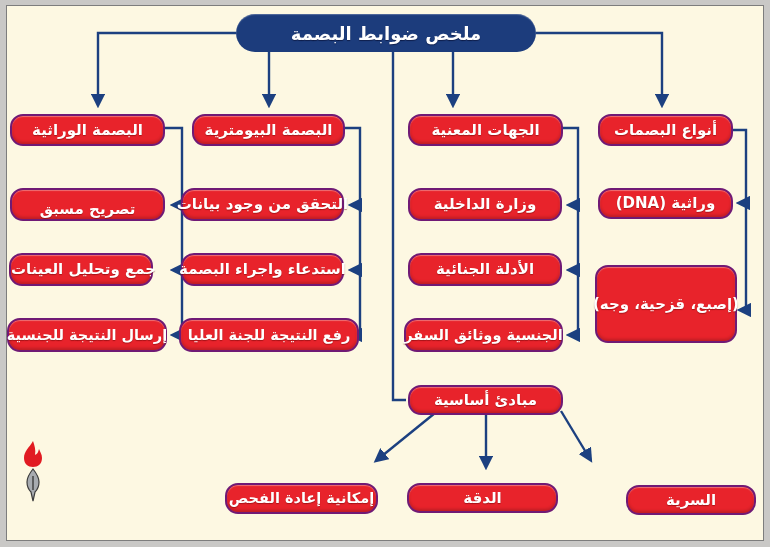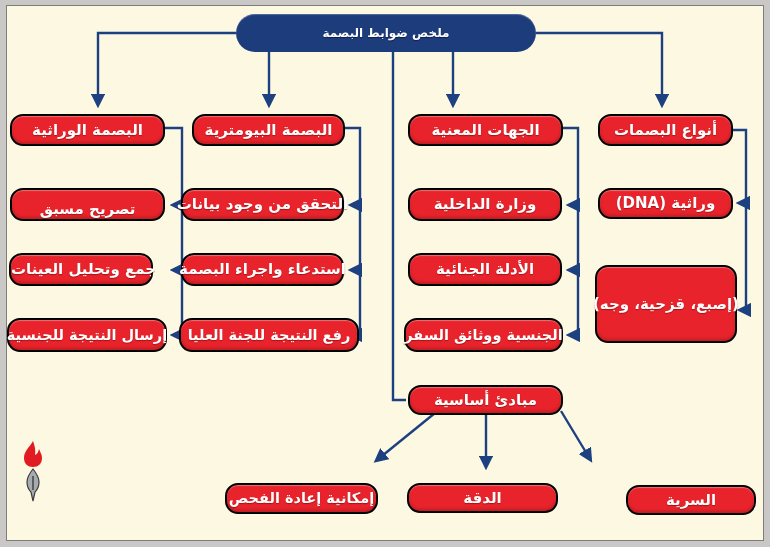--- a/index.html
+++ b/index.html
@@ -9,36 +9,36 @@
     font-family:"DejaVu Sans", sans-serif;
     direction:rtl;
   }
   .canvas{
     position:absolute;left:6px;top:5px;width:756px;height:534px;
     background:#fdf8e2;border:1px solid #7d7d7d;
   }
   .layer{position:absolute;left:0;top:0;width:770px;height:547px;pointer-events:none;}
   .node{
     position:absolute;display:flex;align-items:center;justify-content:center;
-    background:#e8232b;border:2px solid #000000;border-radius:13px;
+    background:#e8232b;border:2px solid #701a75;border-radius:13px;
     box-shadow:inset 0 1px 1px rgba(255,255,255,.35), inset 0 -2px 3px rgba(0,0,0,.18);
     color:#fff;font-weight:bold;text-align:center;box-sizing:border-box;
   }
   .node span{
     font-size:15px;line-height:1.25;white-space:nowrap;
     text-shadow:0 1px 1px rgba(90,0,0,.45);
   }
   .node .two-line{white-space:normal;}
   .node .two-line div{white-space:nowrap;}
   .title-node{
     position:absolute;display:flex;align-items:center;justify-content:center;
     background:#1c3c7c;border-radius:20px;color:#fff;font-weight:bold;
     box-shadow:inset 0 1px 1px rgba(255,255,255,.25);
   }
-  .title-node span{font-size:12px;text-shadow:0 1px 1px rgba(0,0,30,.5);}
+  .title-node span{font-size:18px;text-shadow:0 1px 1px rgba(0,0,30,.5);}
   .logo{position:absolute;left:12px;top:438px;width:200px;height:66px;direction:ltr;}
   .logo .flame-icon{position:absolute;left:4px;top:2px;}
   .logo .logo-text{
     position:absolute;left:40px;top:6px;width:160px;text-align:center;
     font-size:38px;font-weight:bold;color:#0d0d0d;letter-spacing:-1px;
     font-family:"DejaVu Sans", sans-serif;direction:rtl;
   }
 </style>
 </head>
 <body>

